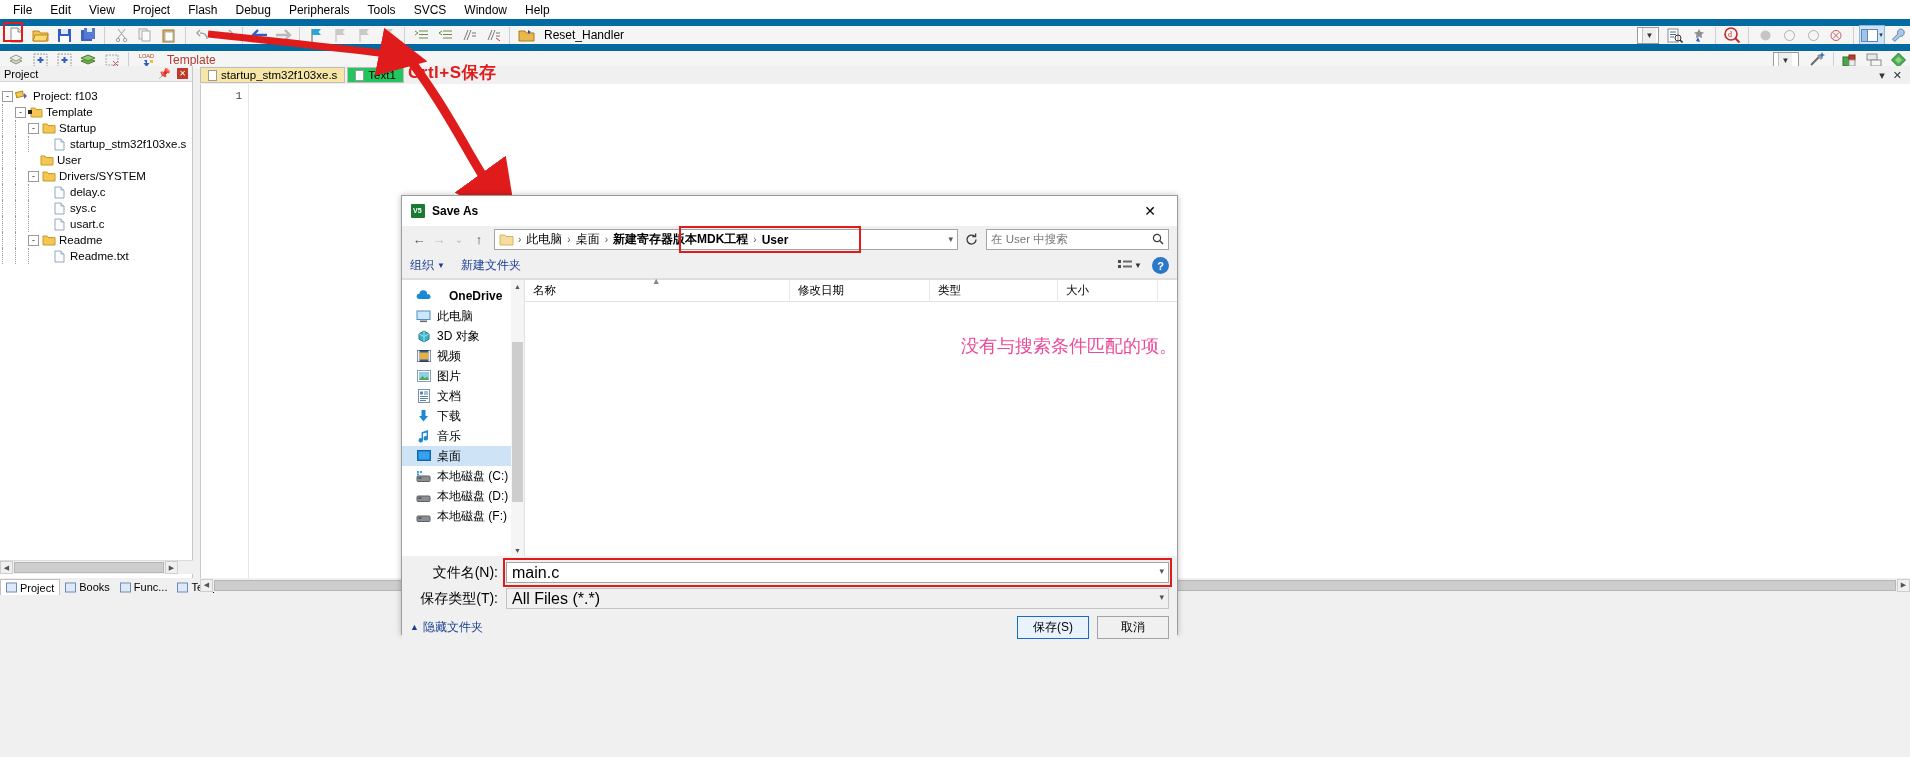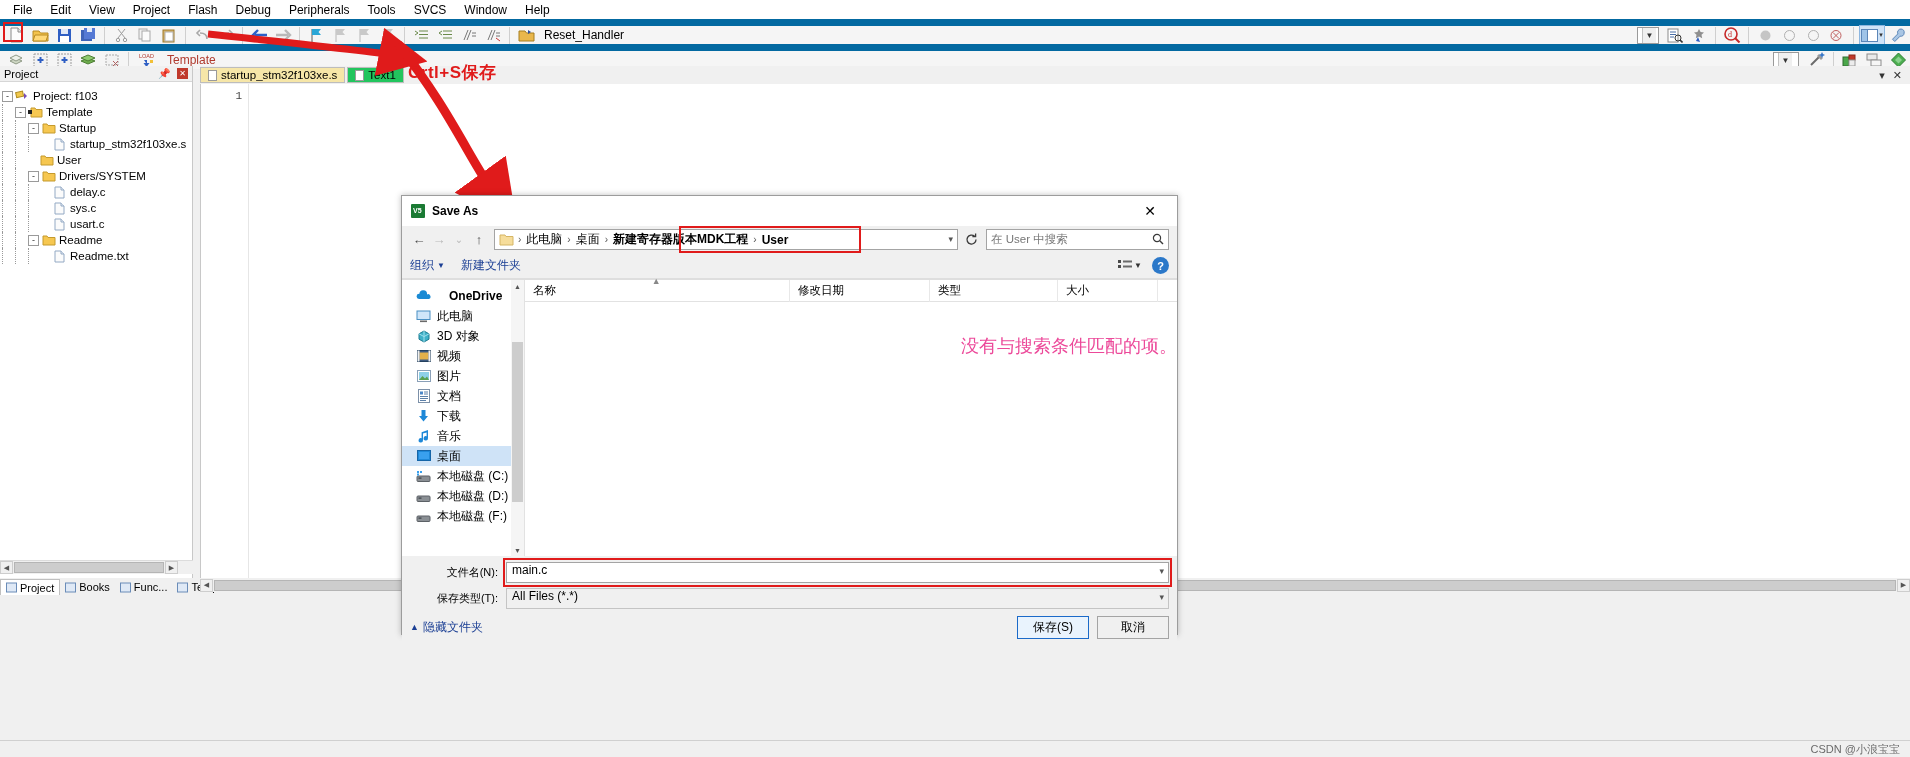--- a/index.html
+++ b/index.html
@@ -146,24 +146,24 @@
   #filelist { flex:1; border-left:1px solid #e2e2e2; position:relative; }
   #colhdr { height:22px; display:flex; align-items:center; border-bottom:1px solid #e2e2e2;
             font-size:11.5px; background:#fff; }
   .col { padding-left:8px; border-right:1px solid #e8e8e8; height:22px; display:flex; align-items:center;
          position:relative; }
   .sortmark { position:absolute; left:48%; top:-4px; font-size:9px; color:#888; }
   #emptymsg { text-align:right; padding-top:32px; font-size:18px; color:#ec4899; }
 
   #dlgfooter { background:#f0f0f0; padding:0; }
   .frow { display:flex; align-items:center; height:27px; padding:0 8px; }
-  .flabel { width:96px; text-align:right; padding-right:8px; font-size:11px; }
+  .flabel { width:96px; text-align:right; padding-right:8px; font-size:14px; }
   .finputwrap { position:relative; flex:1; height:21px; }
   .finput { position:absolute; inset:0; border:1px solid #a4a4a4; background:#fff;
-            display:flex; align-items:flex-start; padding:0 18px 0 5px; font-size:12px; }
+            display:flex; align-items:flex-end; padding:0 18px 0 5px; font-size:16px; }
   .fcaret { position:absolute; right:5px; top:4px; font-size:9px; color:#555; }
   #fnamehl { position:absolute; left:-3px; top:-4px; right:-3px; height:29px; border:2px solid #e01b1b; pointer-events:none;}
 
   #btnrow { display:flex; align-items:center; height:34px; padding:0 8px; }
   .hidefiles { font-size:12px; color:#1b3f94; display:flex; align-items:center; gap:4px; }
   .dlgbtn { width:72px; height:23px; border:1px solid #a4a4a4; background:#f0f0f0; font-size:12px;
             display:flex; align-items:center; justify-content:center; margin-left:8px; }
   .dlgbtn.primary { border:1px solid #1b6ac9; background:#e9f3fd; }
 
   
@@ -650,23 +650,20 @@
     </div>
   </div>
 
   <div id="hscroll">
     <span class="sbarrow">◀</span>
     <span class="sbthumb" style="flex:1"></span>
     <span class="sbarrow">▶</span>
   </div>
 
 
-  <div id="statusbar">
-    <span>CSDN @小浪宝宝</span>
-  </div>
 
   <div id="newbtnhl"></div>
 </div>
 
 <svg id="arrowsvg" viewBox="0 0 520 230">
   <defs>
     <marker id="ah" markerWidth="7" markerHeight="7" refX="3" refY="3.5" orient="auto">
       <path d="M0 0 L7 3.5 L0 7 z" fill="#e01b1b"></path>
     </marker>
   </defs>

